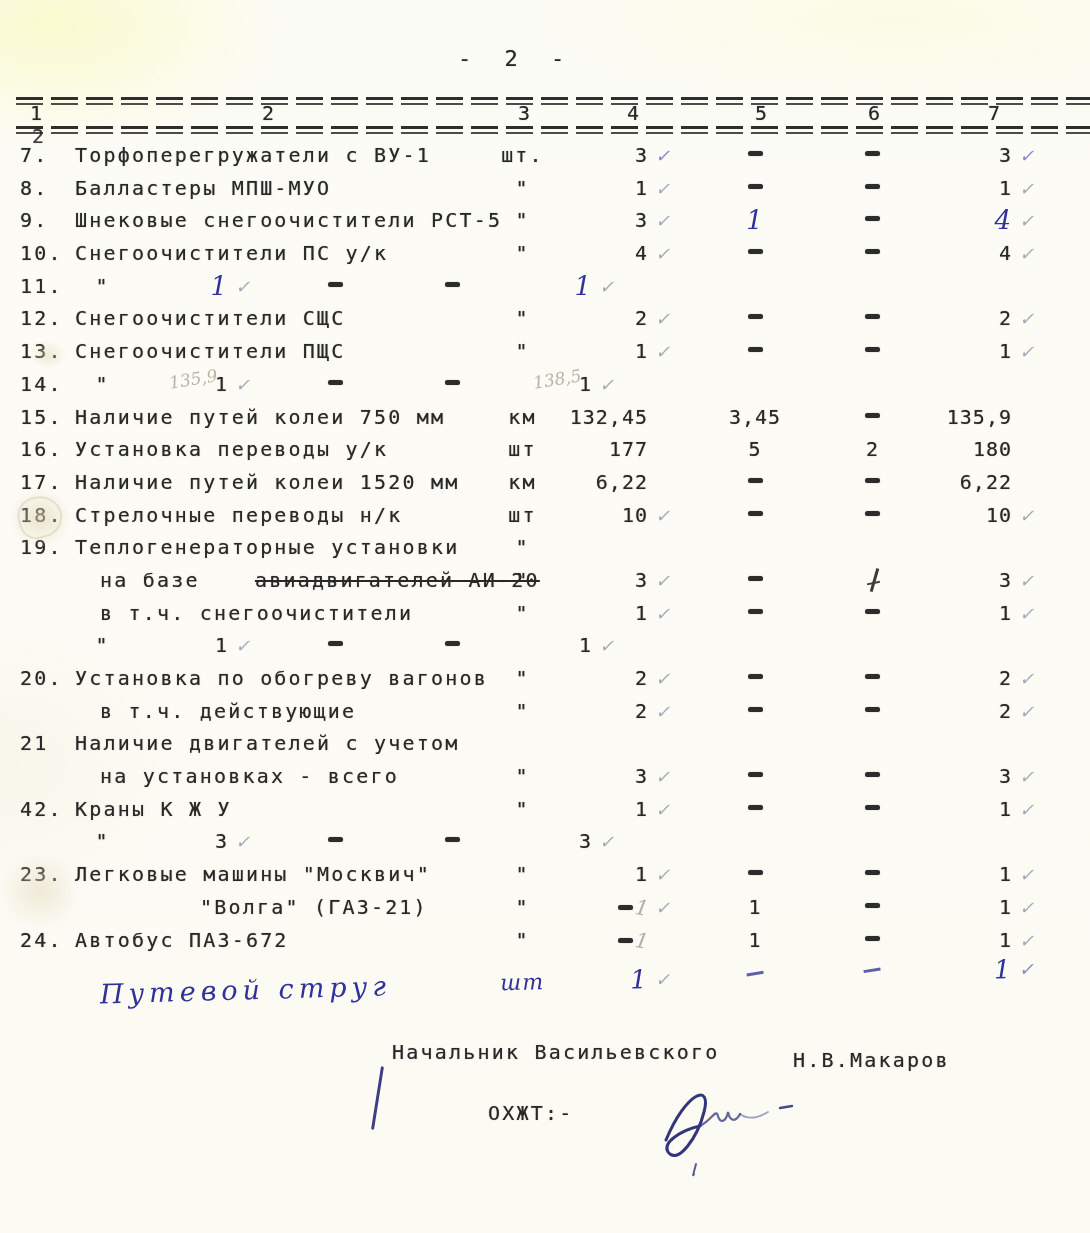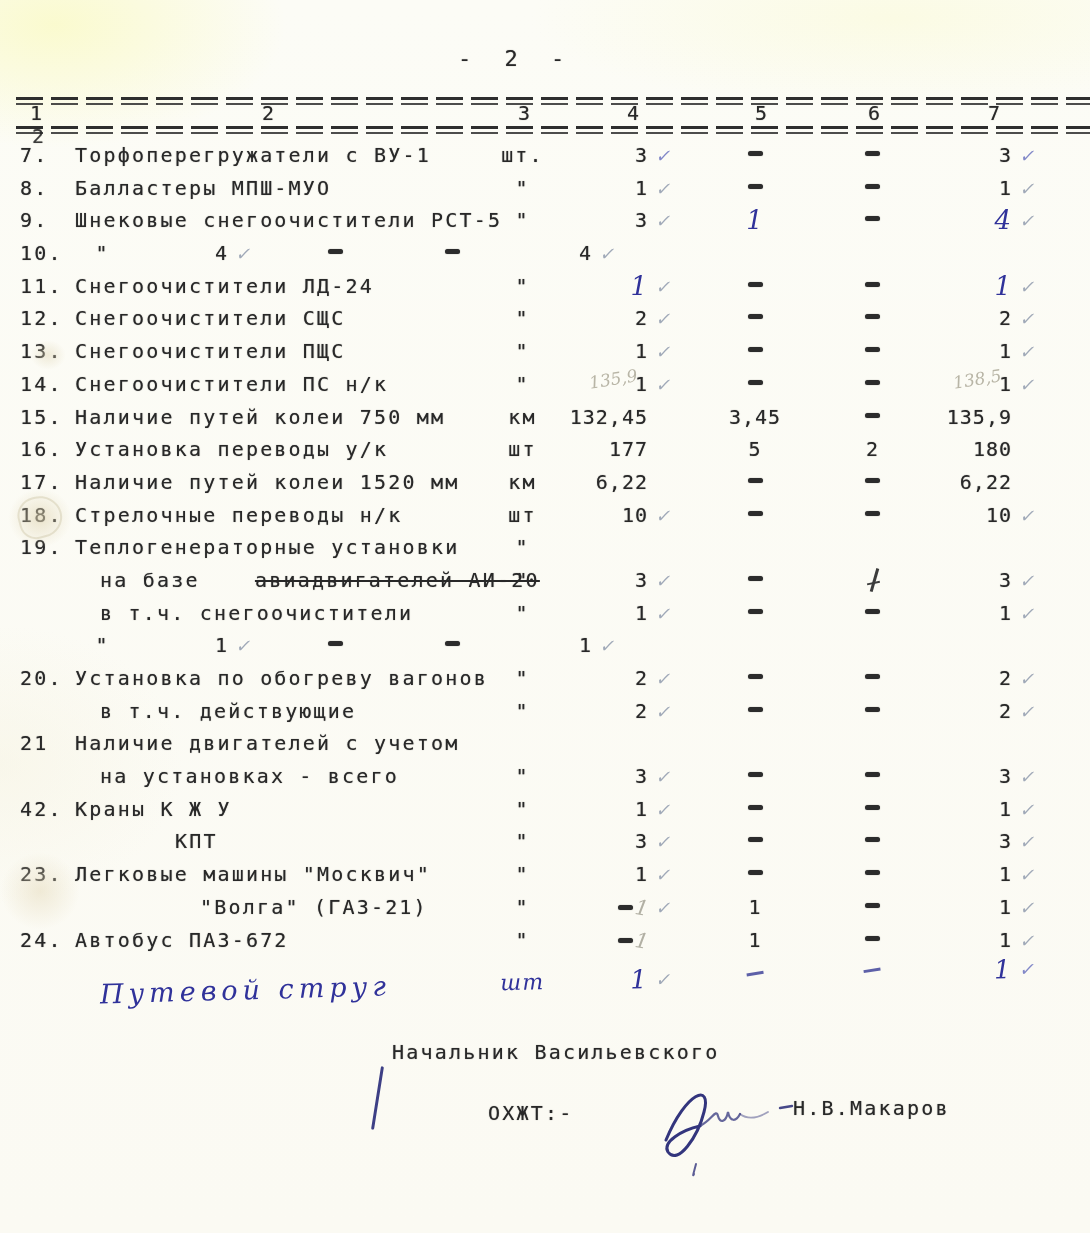--- a/index.html
+++ b/index.html
@@ -70,21 +70,21 @@
      background:radial-gradient(ellipse at center, rgba(224,213,178,0.6), rgba(224,213,178,0) 70%);}
   .stain-18::after{content:'';position:absolute;left:10px;top:8px;width:40px;height:38px;
      border:2px solid rgba(196,186,152,0.35);border-radius:50% 60% 55% 45%;transform:rotate(-15deg);}
   .stain-13{left:30px;top:340px;width:36px;height:30px;
      background:radial-gradient(ellipse at center, rgba(225,216,185,0.5), rgba(225,216,185,0) 70%);}
   .stain-23{left:0px;top:852px;width:80px;height:78px;
      background:radial-gradient(ellipse at center, rgba(230,220,190,0.55), rgba(230,220,190,0) 70%);}
 
   .f-line1{position:absolute;left:392px;top:1040px;}
   .f-line2{position:absolute;left:488px;top:1101px;text-align:right;}
-  .f-name{position:absolute;left:793px;top:1096px;}
+  .f-name{position:absolute;left:793px;top:1048px;}
   .f-slash{position:absolute;left:376px;top:1066px;width:3px;height:64px;background:#3d3f85;
      transform:rotate(9deg);border-radius:2px;}
   .sig{position:absolute;left:652px;top:1078px;}
 </style>
 </head>
 <body>
 
 <div class="paper">
 
   <div class="page-num typed">- 2 -</div>
@@ -133,31 +133,31 @@
         <span class="c unit"><span class="typed">"</span></span>
         <span class="c v4"><span class="typed">3</span></span>
         <span class="c chk4"><span class="check">✓</span></span>
         <span class="c v5"><span class="hand">1</span></span>
         <span class="c v6"><span class="dash"></span></span>
         <span class="c v7"><span class="hand">4</span></span>
         <span class="c chk7"><span class="check">✓</span></span>
       </div>
       <div class="row">
         <span class="c num"><span class="typed">10.</span></span>
+        <span class="c name"><span class="typed">Снегоочистители ПС у/к</span></span>
         <span class="c unit"><span class="typed">"</span></span>
         <span class="c v4"><span class="typed">4</span></span>
         <span class="c chk4"><span class="check">✓</span></span>
         <span class="c v5"><span class="dash"></span></span>
         <span class="c v6"><span class="dash"></span></span>
         <span class="c v7"><span class="typed">4</span></span>
         <span class="c chk7"><span class="check">✓</span></span>
       </div>
       <div class="row">
         <span class="c num"><span class="typed">11.</span></span>
-        <span class="c name"><span class="typed">Снегоочистители ЛД-24</span></span>
         <span class="c unit"><span class="typed">"</span></span>
         <span class="c v4"><span class="hand">1</span></span>
         <span class="c chk4"><span class="check">✓</span></span>
         <span class="c v5"><span class="dash"></span></span>
         <span class="c v6"><span class="dash"></span></span>
         <span class="c v7"><span class="hand">1</span></span>
         <span class="c chk7"><span class="check">✓</span></span>
       </div>
       <div class="row">
         <span class="c num"><span class="typed">12.</span></span>
@@ -176,21 +176,20 @@
         <span class="c unit"><span class="typed">"</span></span>
         <span class="c v4"><span class="typed">1</span></span>
         <span class="c chk4"><span class="check">✓</span></span>
         <span class="c v5"><span class="dash"></span></span>
         <span class="c v6"><span class="dash"></span></span>
         <span class="c v7"><span class="typed">1</span></span>
         <span class="c chk7"><span class="check">✓</span></span>
       </div>
       <div class="row">
         <span class="c num"><span class="typed">14.</span></span>
-        <span class="c name"><span class="typed">Снегоочистители ПС н/к</span></span>
         <span class="c unit"><span class="typed">"</span></span>
         <span class="c v4"><span class="pencil">135,9</span><span class="typed">1</span></span>
         <span class="c chk4"><span class="check">✓</span></span>
         <span class="c v5"><span class="dash"></span></span>
         <span class="c v6"><span class="dash"></span></span>
         <span class="c v7"><span class="pencil">138,5</span><span class="typed">1</span></span>
         <span class="c chk7"><span class="check">✓</span></span>
       </div>
       <div class="row">
         <span class="c num"><span class="typed">15.</span></span>
@@ -329,21 +328,20 @@
         <span class="c unit"><span class="typed">"</span></span>
         <span class="c v4"><span class="typed">1</span></span>
         <span class="c chk4"><span class="check">✓</span></span>
         <span class="c v5"><span class="dash"></span></span>
         <span class="c v6"><span class="dash"></span></span>
         <span class="c v7"><span class="typed">1</span></span>
         <span class="c chk7"><span class="check">✓</span></span>
       </div>
       <div class="row">
         <span class="c num"></span>
-        <span class="c name ind2"><span class="typed">КПТ</span></span>
         <span class="c unit"><span class="typed">"</span></span>
         <span class="c v4"><span class="typed">3</span></span>
         <span class="c chk4"><span class="check">✓</span></span>
         <span class="c v5"><span class="dash"></span></span>
         <span class="c v6"><span class="dash"></span></span>
         <span class="c v7"><span class="typed">3</span></span>
         <span class="c chk7"><span class="check">✓</span></span>
       </div>
       <div class="row">
         <span class="c num"><span class="typed">23.</span></span>

